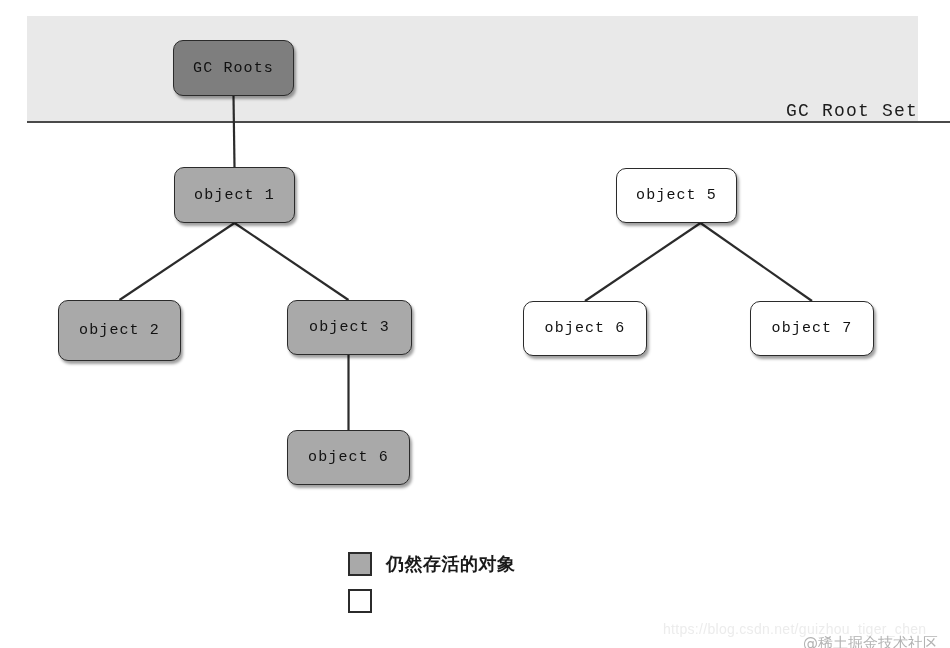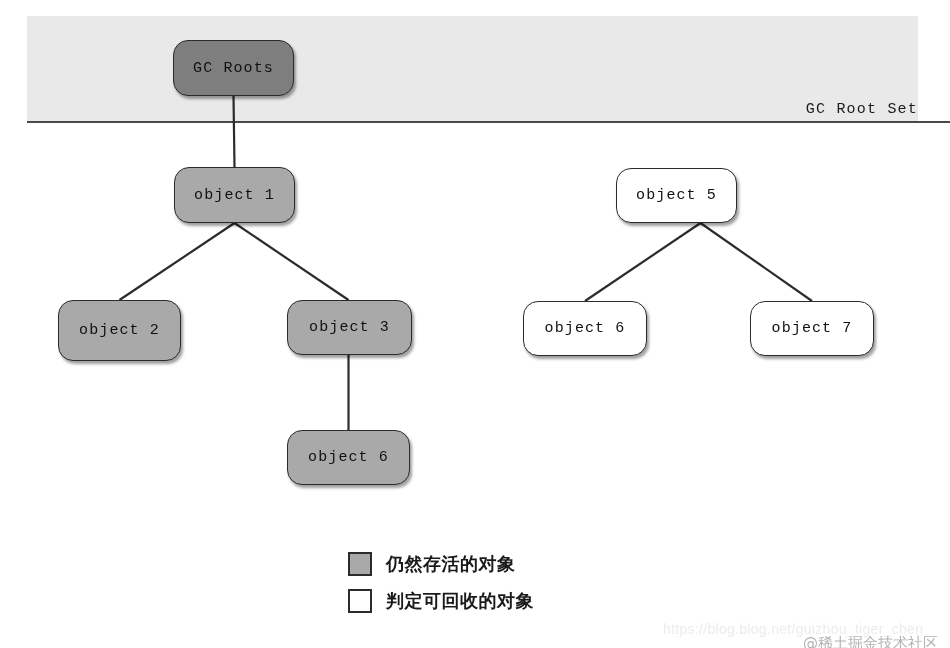--- a/index.html
+++ b/index.html
@@ -31,40 +31,40 @@
     left: 27px;
     top: 121px;
     width: 923px;
     height: 2px;
     background: #4a4a4a;
   }
   .root-set-label {
     position: absolute;
     right: 32px;
     top: 101px;
-    font-size: 15px;
+    font-size: 18px;
     letter-spacing: 1.2px;
     color: #1c1c1c;
     font-family: "Liberation Mono", "DejaVu Sans Mono", monospace;
     white-space: nowrap;
   }
   
   #edges {
     position: absolute;
     left: 0;
     top: 0;
     width: 950px;
     height: 648px;
   }
   
   .node {
     position: absolute;
     box-sizing: border-box;
     border: 1.6px solid #2b2b2b;
-    border-radius: 15px;
+    border-radius: 10px;
     display: flex;
     align-items: center;
     justify-content: center;
     font-size: 15px;
     letter-spacing: 1.1px;
     color: #111111;
     font-family: "Liberation Mono", "DejaVu Sans Mono", monospace;
     box-shadow: 2px 3px 3px rgba(0,0,0,0.38);
     z-index: 3;
     white-space: nowrap;
@@ -166,20 +166,19 @@
       </div>
     </div>
 
   <div class="legend">
     <div class="legend-row" style="left:348px; top:552px;">
       <span class="legend-swatch alive"></span>
       <span class="legend-text">仍然存活的对象</span>
     </div>
     <div class="legend-row" style="left:348px; top:589px;">
       <span class="legend-swatch garbage"></span>
-      <span class="legend-text">判定可回收的对象</span>
     </div>
   </div>
 
   <div class="watermark-brand">@稀土掘金技术社区</div>
-  <div class="watermark-url">https://blog.blog.net/guizhou_tiger_chen</div>
+  <div class="watermark-url">https://blog.csdn.net/guizhou_tiger_chen</div>
 
 </div>
 
 </body></html>

